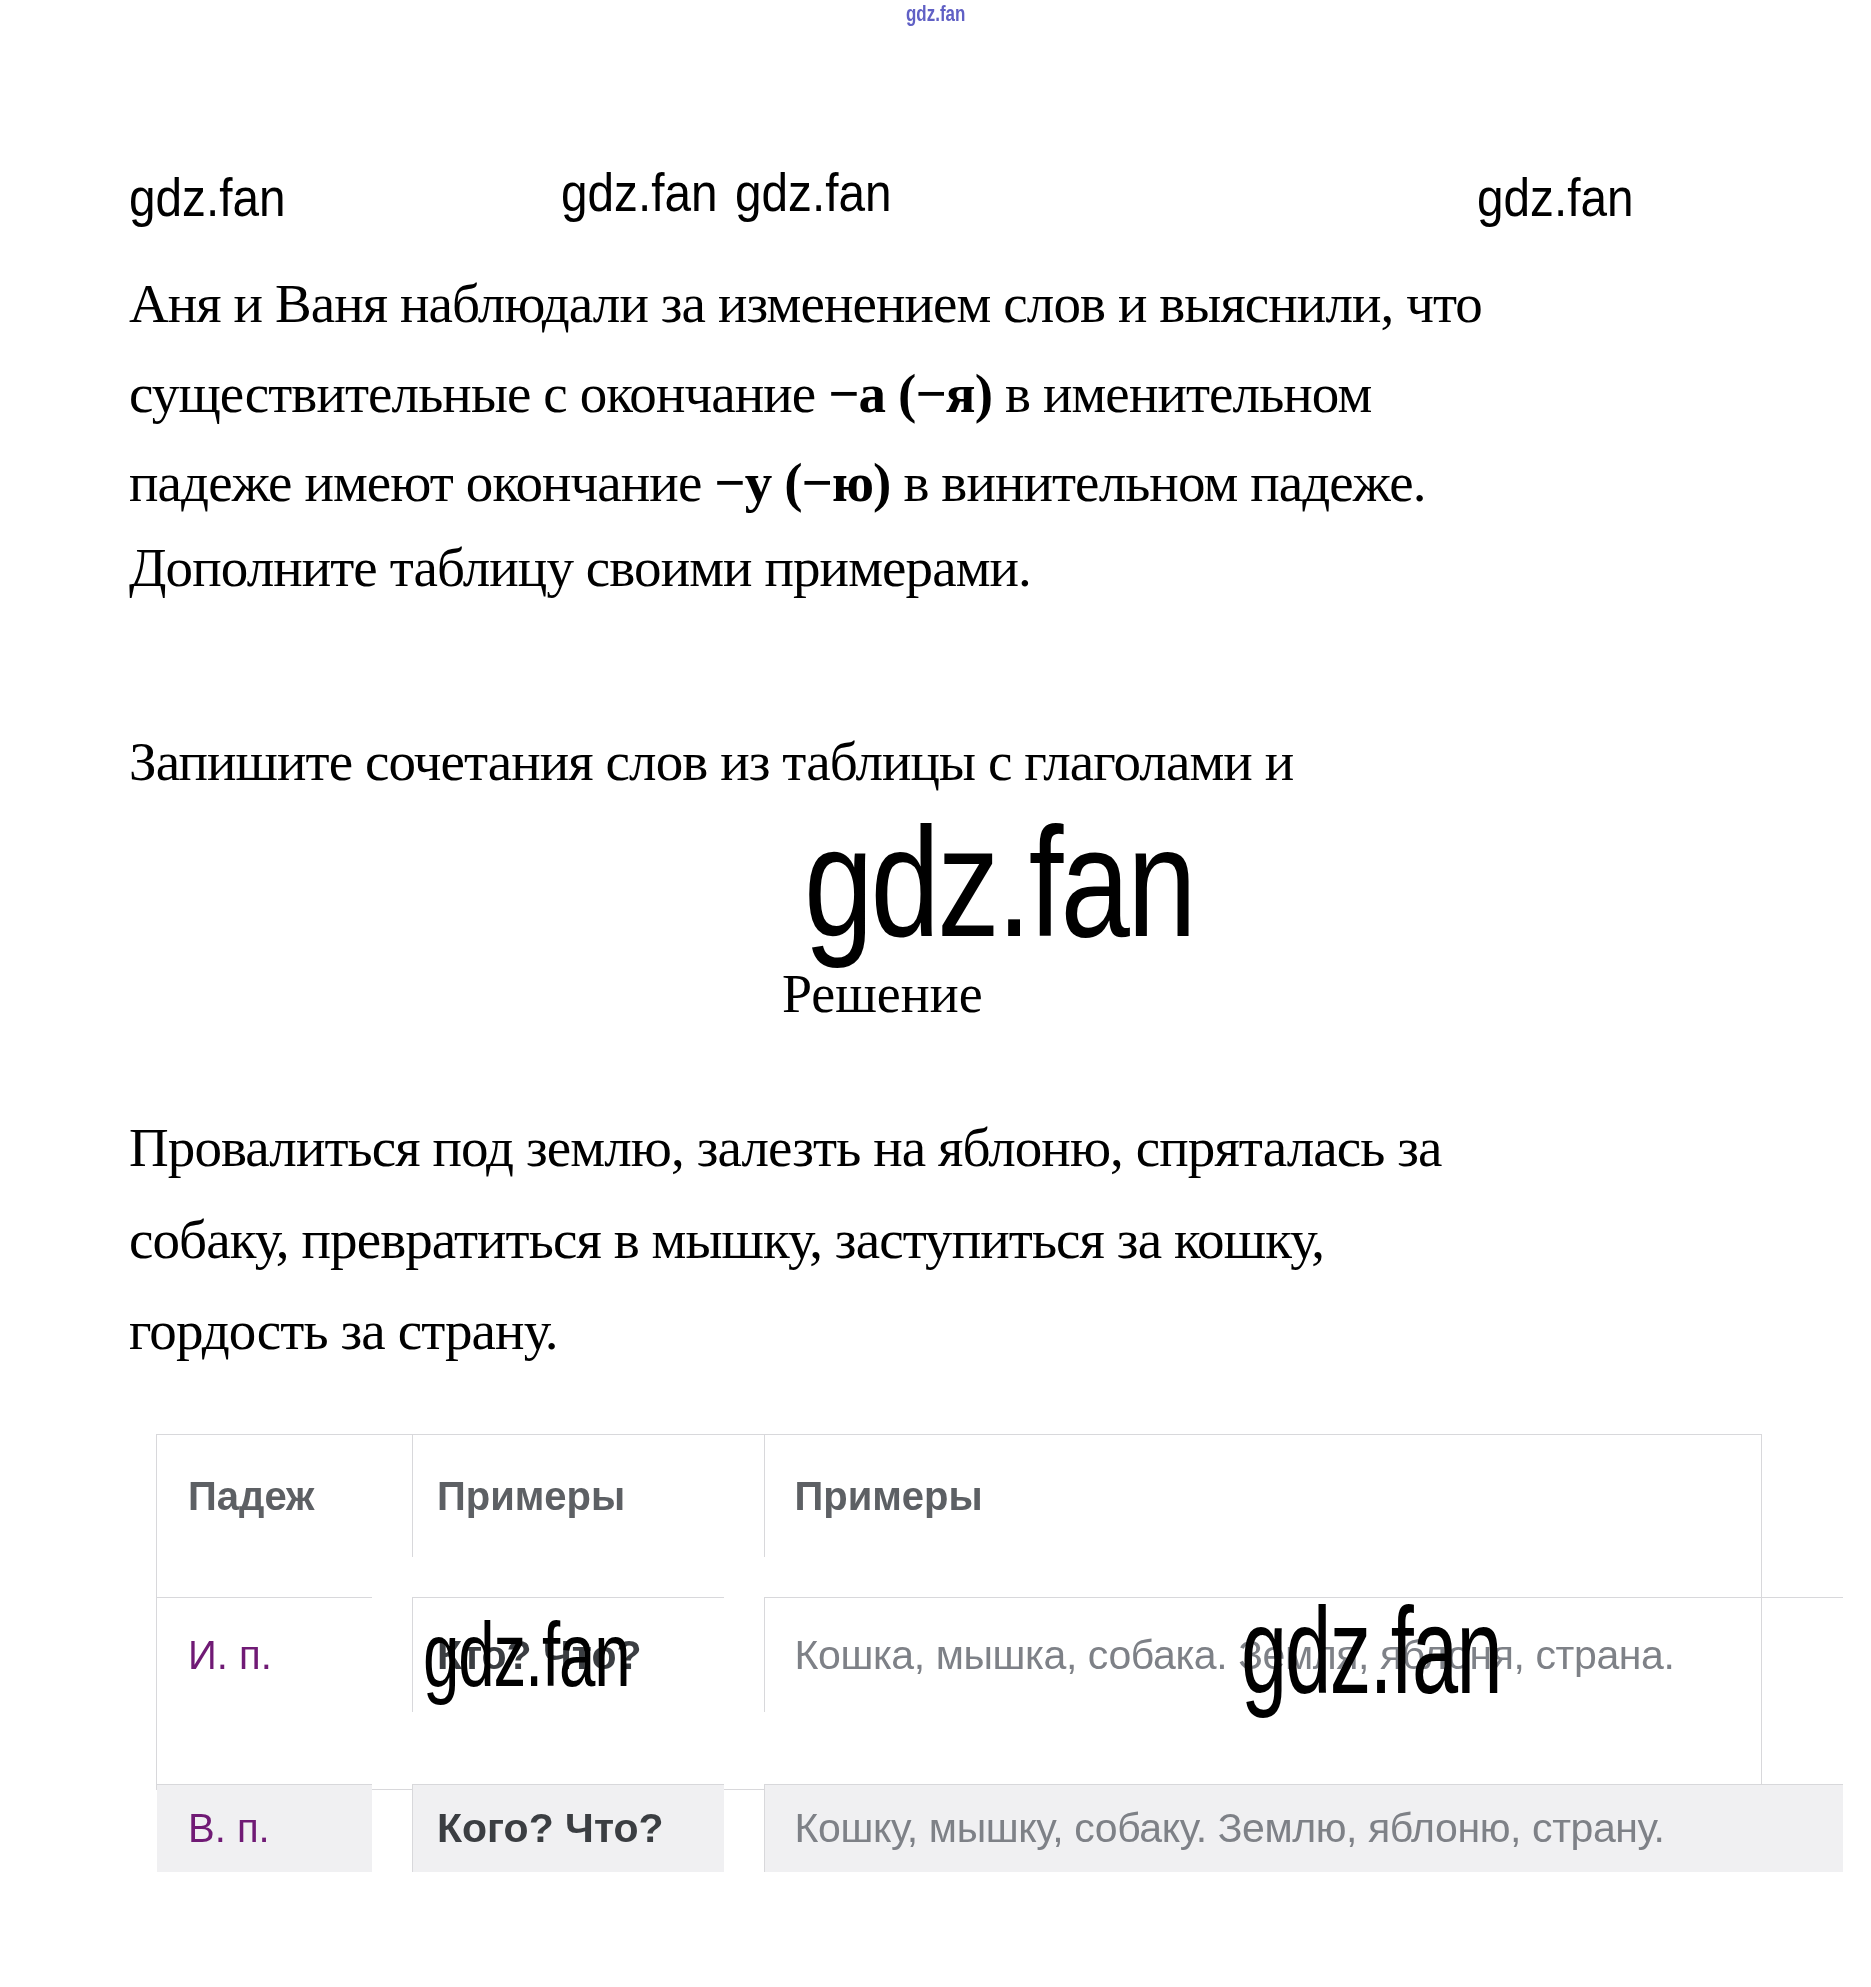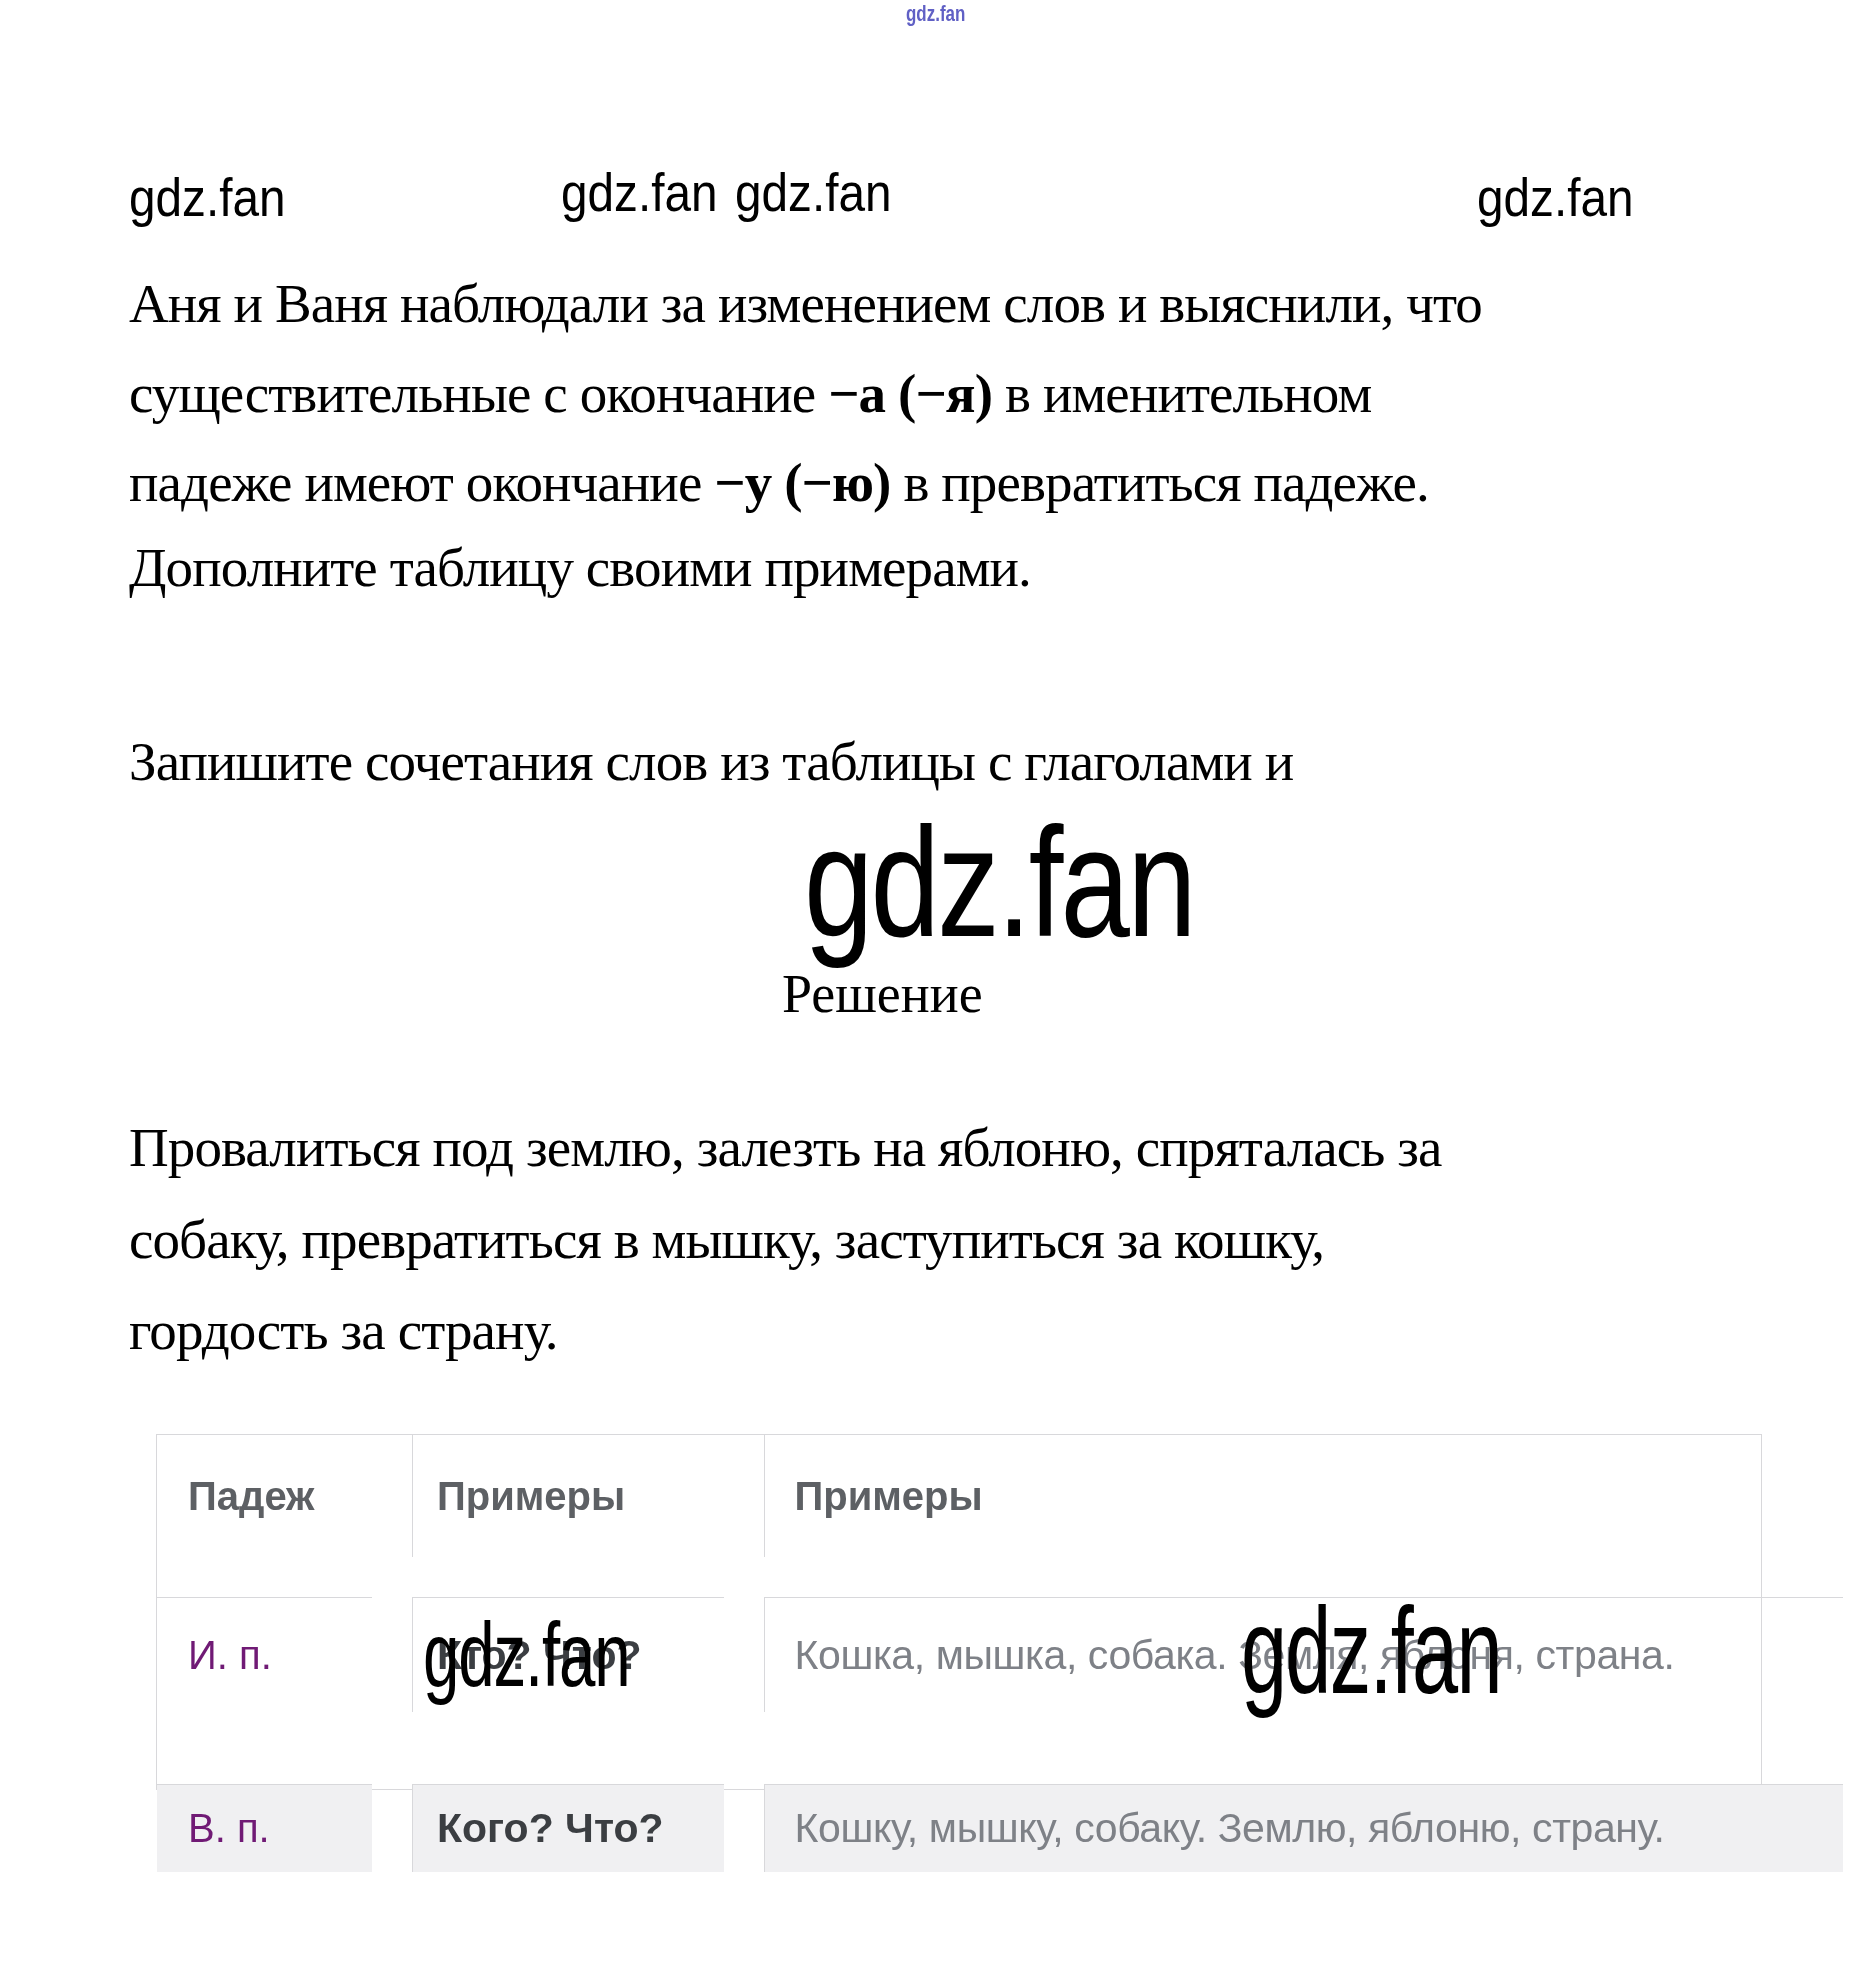--- a/index.html
+++ b/index.html
@@ -94,21 +94,21 @@
 
   <div class="abs hdr-center">
     <span class="part-wm wm">gdz.fan</span>
     <span class="part-wm wm">gdz.fan</span>
   </div>
 
   <div class="abs wm hdr-wm" style="left:1477px;">gdz.fan</div>
 
   <div class="abs bodyline" style="left:129px;top:275px;"><span>Аня и Ваня наблюдали за изменением слов и выяснили, что</span></div>
   <div class="abs bodyline" style="left:129px;top:365px;"><span>существительные с окончание </span><span class="seg-b">−а (−я)</span><span> в именительном</span></div>
-  <div class="abs bodyline" style="left:129px;top:454px;"><span>падеже имеют окончание </span><span class="seg-b">−у (−ю)</span><span> в превратиться падеже.</span></div>
+  <div class="abs bodyline" style="left:129px;top:454px;"><span>падеже имеют окончание </span><span class="seg-b">−у (−ю)</span><span> в винительном падеже.</span></div>
   <div class="abs bodyline" style="left:129px;top:539px;"><span>Дополните таблицу своими примерами.</span></div>
 
   <div class="abs bodyline" style="left:129px;top:733px;"><span>Запишите сочетания слов из таблицы с глаголами и</span></div>
 
   <div class="abs wm wm-big">gdz.fan</div>
 
   <div class="abs heading-solution serif">Решение</div>
 
   <div class="abs bodyline" style="left:129px;top:1119px;">Провалиться под землю, залезть на яблоню, спряталась за</div>
   <div class="abs bodyline" style="left:129px;top:1302px;">гордость за страну.</div>

